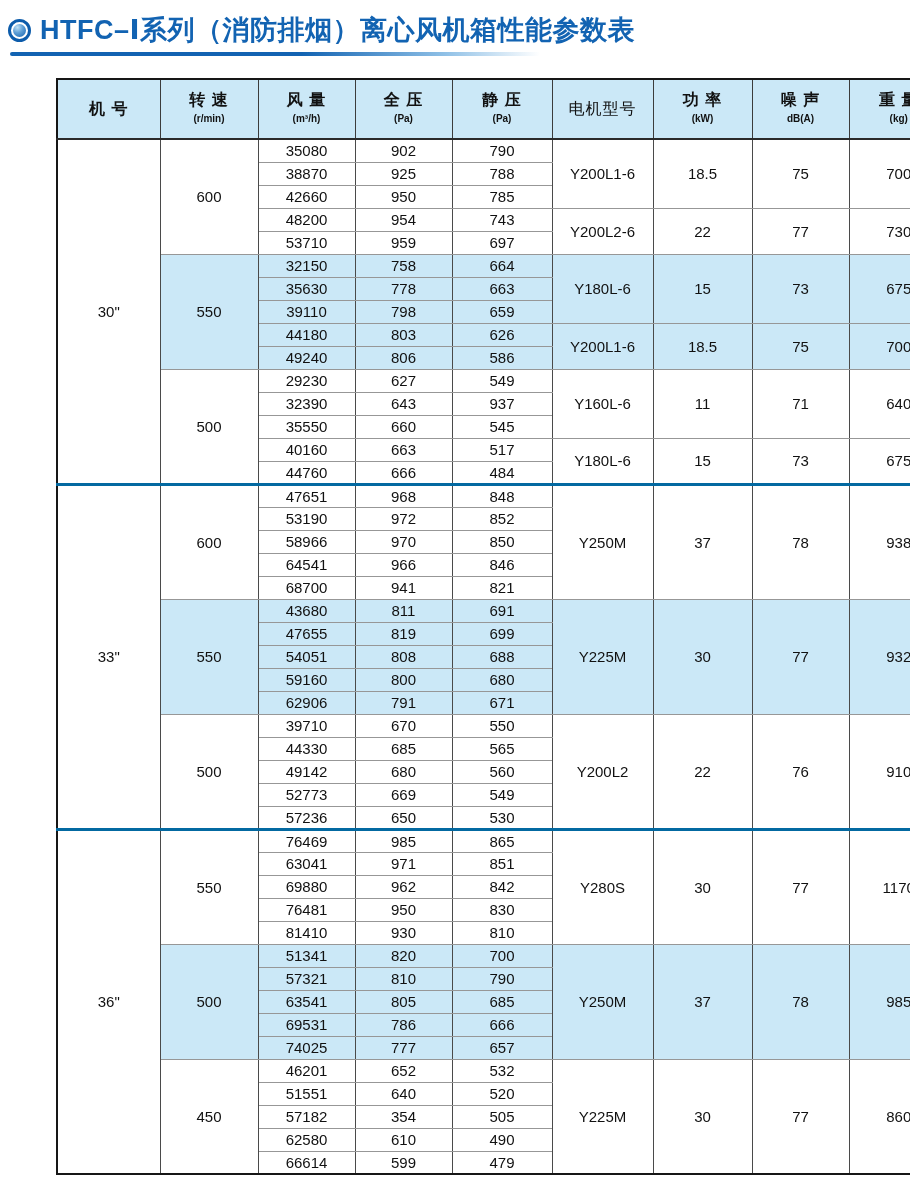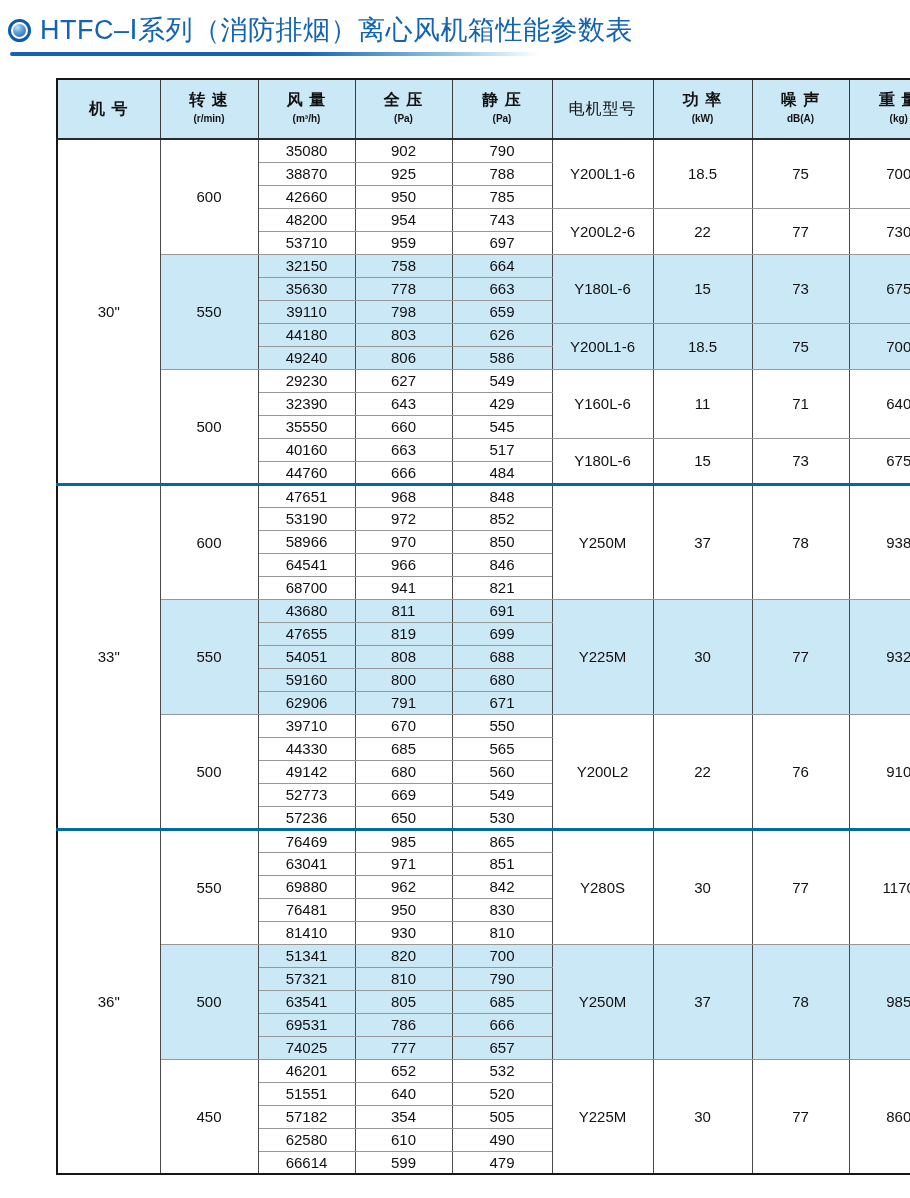--- a/index.html
+++ b/index.html
@@ -17,21 +17,21 @@
   .bullseye {
     width: 23px; height: 23px; border-radius: 50%;
     border: 3px solid #0d5cab;
     background: radial-gradient(circle at 38% 32%, #bfe0f5 0%, #5e9fd6 35%, #0d5cab 85%);
     box-sizing: border-box;
     background-clip: content-box;
     padding: 2px;
     flex: 0 0 auto;
   }
   .page-title {
-    color: #1263b2; font-size: 27px; font-weight: normal;
+    color: #1263b2; font-size: 27px; font-weight: bold;
     letter-spacing: 0.5px; white-space: nowrap;
   }
   .title-underline {
     margin-top: 4px; margin-left: 2px;
     height: 4px; width: 530px;
     background: linear-gradient(to right, #1263b2 0%, #1263b2 55%, #8fc0e6 82%, rgba(255,255,255,0) 100%);
     border-radius: 2px;
   }
 
   
@@ -208,21 +208,21 @@
           <td>627</td>
           <td>549</td>
           <td rowspan="3">Y160L-6</td>
           <td rowspan="3">11</td>
           <td rowspan="3">71</td>
           <td rowspan="3">640</td>
         </tr>
         <tr>
           <td>32390</td>
           <td>643</td>
-          <td>429</td>
+          <td>937</td>
         </tr>
         <tr>
           <td>35550</td>
           <td>660</td>
           <td>545</td>
         </tr>
         <tr>
           <td>40160</td>
           <td>663</td>
           <td>517</td>

